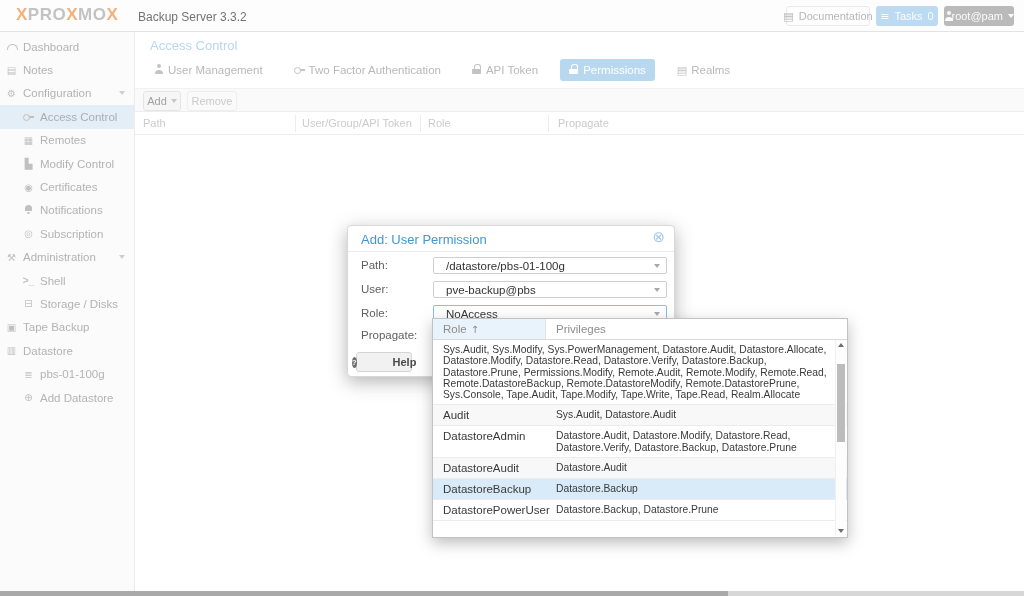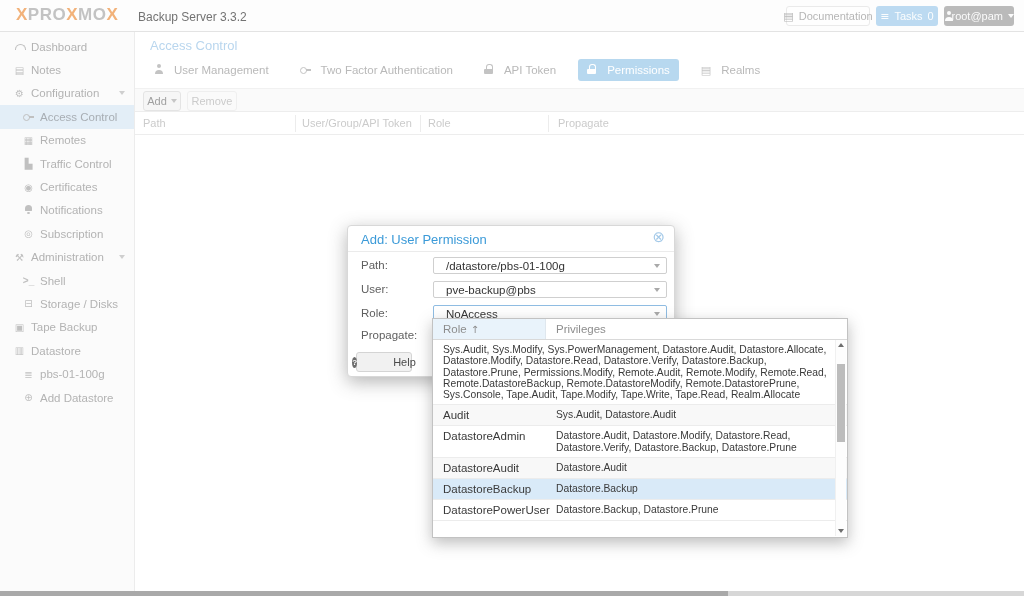--- a/index.html
+++ b/index.html
@@ -32,30 +32,30 @@
   .mini-lock::after { content:""; position:absolute; bottom:0; left:0; width:9px; height:5px; background:currentColor; border-radius:1px; }
   .mini-bell { position:relative; display:inline-block; width:9px; height:10px; }
   .mini-bell::before { content:""; position:absolute; top:0; left:1px; width:7px; height:6px; background:currentColor; border-radius:4px 4px 1px 1px; }
   .mini-bell::after { content:""; position:absolute; bottom:1px; left:3px; width:3px; height:2px; border-radius:50%; background:currentColor; }
   .mini-gauge { position:relative; display:inline-block; width:10px; height:8px; }
   .mini-gauge::before { content:""; position:absolute; top:1px; left:0; width:9px; height:5px; border:1.5px solid currentColor; border-bottom:none; border-radius:9px 9px 0 0; }
   .mini-term { font-size:7px; font-weight:bold; letter-spacing:0; }
 
   
   .sidebar { position:absolute; left:0; top:32px; width:135px; height:559px; background:#fbfbfb; border-right:1px solid #ececec; padding-top:3px; }
-  .side-item { position:relative; height:23.4px; display:flex; align-items:center; font-size:11.5px; color:#b3b3b3; padding-left:12px; }
+  .side-item { position:relative; height:23.4px; display:flex; align-items:center; font-size:11.5px; color:#b3b3b3; padding-left:4px; }
   .side-item .ic { width:15px; margin-right:4px; color:#c0c0c0; font-size:10px; display:flex; align-items:center; justify-content:center; }
   .side-item.lvl1 { padding-left:21px; }
   .side-item.selected { background:#e3eef7; color:#a8aeb4; }
   .side-item .exp { position:absolute; right:9px; color:#cfcfcf; }
 
   
   .main-title { position:absolute; left:150px; top:38px; font-size:13px; color:#b9d6ee; }
   .tabbar { position:absolute; left:145px; top:59px; display:flex; gap:13px; }
-  .tab { display:flex; align-items:center; gap:10px; height:22px; padding:0 9px; border-radius:3px; font-size:11.5px; color:#b9b9b9; }
+  .tab { display:flex; align-items:center; gap:4px; height:22px; padding:0 9px; border-radius:3px; font-size:11.5px; color:#b9b9b9; }
   .tab .tic { color:#c3c3c3; font-size:11px; }
   .tab.active { background:#b7d8ef; color:#ffffff; }
   .tab.active .tic { color:#ffffff; }
   .toolbar { position:absolute; left:135px; top:88px; width:889px; height:24px; background:#fafafa; border-top:1px solid #f1f1f1; border-bottom:1px solid #ededed; }
   .tb-add { position:absolute; left:8px; top:2px; height:20px; width:38px; background:#f6f6f6; border:1px solid #e4e4e4; border-radius:3px; display:flex; align-items:center; justify-content:center; gap:4px; font-size:11px; color:#a0a0a0; }
   .tb-add .tri-down { color:#c6c6c6; }
   .tb-remove { position:absolute; left:52px; top:2px; height:20px; width:50px; background:#fafafa; border:1px solid #efefef; border-radius:3px; display:flex; align-items:center; justify-content:center; font-size:11px; color:#cbcbcb; }
   .grid-header { position:absolute; left:135px; top:112px; width:889px; height:23px; border-bottom:1px solid #ededed; }
   .gh-cell { position:absolute; top:5px; font-size:11px; color:#cbcbcb; }
   .gh-div { position:absolute; top:3px; width:1px; height:17px; background:#ececec; }
@@ -67,21 +67,21 @@
   .dialog { position:absolute; left:347px; top:225px; width:328px; height:152px; background:#ffffff; border:1px solid #d8d8d8; border-radius:4px; box-shadow:0 5px 18px rgba(90,90,90,.45); z-index:50; }
   .dlg-header { position:absolute; left:0; top:0; width:100%; height:26px; border-bottom:1px solid #ebebeb; }
   .dlg-title { position:absolute; left:13px; top:6px; font-size:13px; color:#3b9ad8; }
   .dlg-close { position:absolute; right:9px; top:4px; font-size:15px; color:#a3c9e8; line-height:1; }
   .dlg-label { position:absolute; left:13px; font-size:11.5px; color:#5f5f5f; }
   .dlg-input { position:absolute; left:85px; width:234px; height:17px; border:1px solid #cfcfcf; border-radius:2px; background:#fff; font-size:11.5px; color:#333; display:flex; align-items:center; padding-left:12px; }
   .dlg-input.focused { border-color:#8fbce2; }
   .dlg-input .tri-down { position:absolute; right:6px; color:#a9a9a9; }
   .btn-help { position:absolute; left:8px; top:126px; width:56px; height:20px; background:#f1f1f1; border:1px solid #d4d4d4; border-radius:3px; display:flex; align-items:center; justify-content:center; gap:4px; }
   .btn-help .q { width:11px; height:11px; border-radius:50%; background:#6d6d6d; color:#fff; font-size:8px; font-weight:bold; display:flex; align-items:center; justify-content:center; }
-  .btn-help .hl { font-size:11px; font-weight:normal; color:#4a4a4a;margin-left:32px; }
+  .btn-help .hl { font-size:11px; font-weight:bold; color:#4a4a4a;margin-left:32px; }
 
   
   .dropdown { position:absolute; left:432px; top:318px; width:416px; height:220px; background:#fff; border:1px solid #c2c2c2; box-shadow:0 5px 14px rgba(90,90,90,.4); z-index:60; overflow:hidden; }
   .dd-header { display:flex; height:21px; border-bottom:1px solid #d9d9d9; }
   .dd-header .hc-role { width:113px; background:#e9f3fb; border-right:1px solid #dfe7ee; display:flex; align-items:center; padding-left:10px; gap:4px; }
   .dd-header .hc-priv { flex:1; display:flex; align-items:center; padding-left:10px; }
   .dd-header span { font-size:11.5px; color:#8d8d8d; }
   .dd-row { display:flex; border-bottom:1px solid #ececec; background:#fff; }
   .dd-row.alt { background:#f8f8f8; }
   .dd-row.selected { background:#d9eaf8; }
@@ -137,21 +137,21 @@
           <span class="mini-key"></span>
         </span>
         <span>Access Control</span>
       </div>
     <div class="side-item lvl1">
         <span class="ic g-icon">▦</span>
         <span>Remotes</span>
       </div>
     <div class="side-item lvl1">
         <span class="ic g-icon">▙</span>
-        <span>Traffic Control</span>
+        <span>Modify Control</span>
       </div>
     <div class="side-item lvl1">
         <span class="ic g-icon">◉</span>
         <span>Certificates</span>
       </div>
     <div class="side-item lvl1">
         <span class="ic">
           <span class="mini-bell"></span>
         </span>
         <span>Notifications</span>

